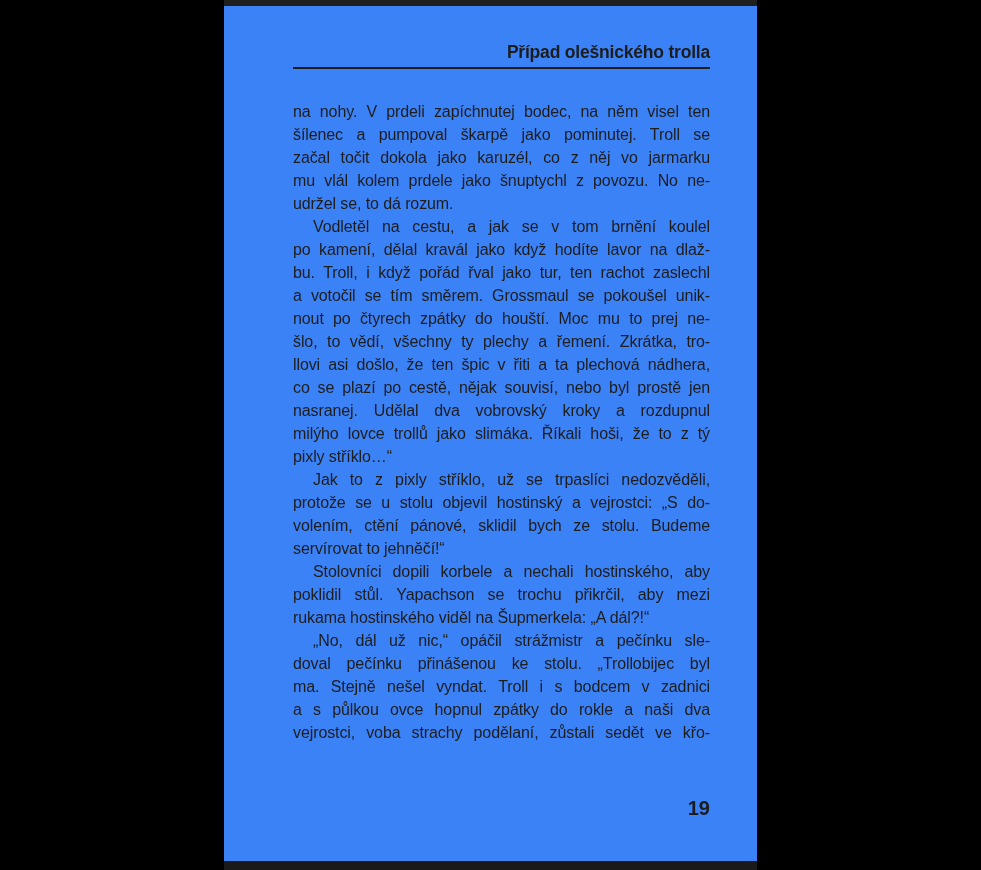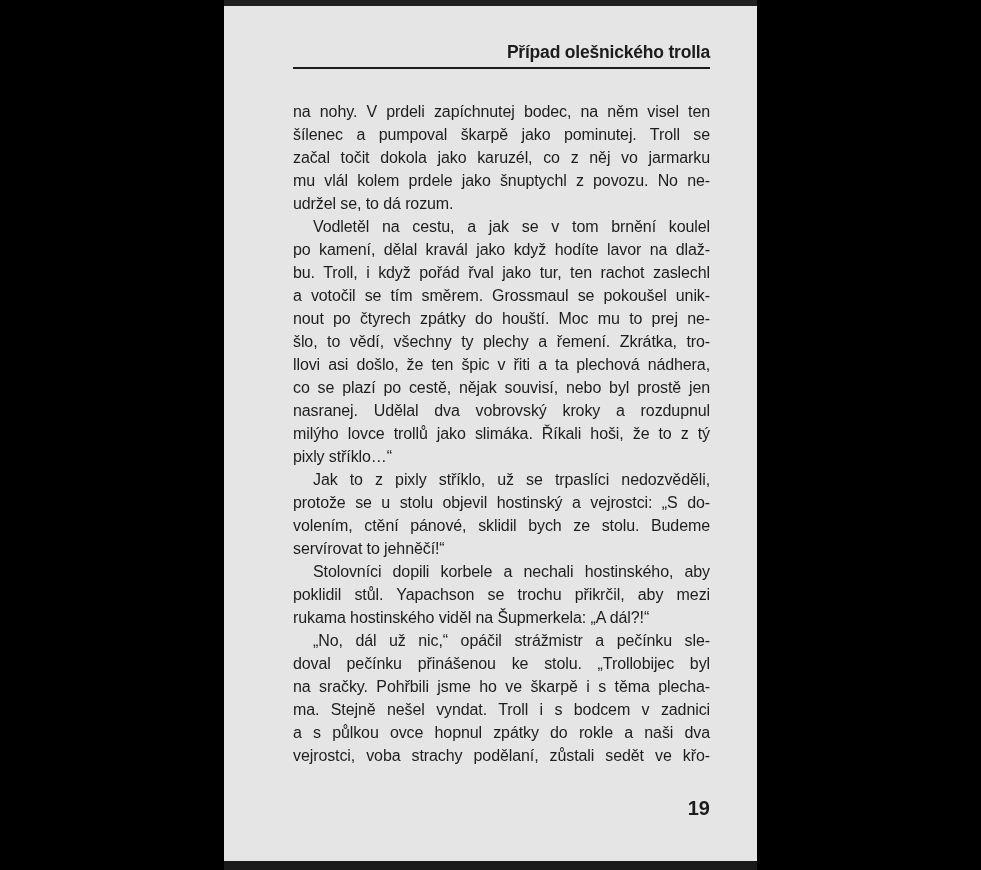--- a/index.html
+++ b/index.html
@@ -16,21 +16,21 @@
     width: 981px;
     height: 870px;
     background: #000000;
   }
   .page {
     position: absolute;
     left: 224px;
     top: 0;
     width: 533px;
     height: 870px;
-    background: #e5e5e5;
+    background: #3b82f6;
     box-sizing: border-box;
   }
   .page-top-edge {
     position: absolute;
     top: 0; left: 0; right: 0;
     height: 6px;
     background: #1f1f1f;
   }
   .page-bottom-edge {
     position: absolute;
@@ -116,21 +116,20 @@
         <div class="line">pixly stříklo…“</div>
         <div class="line just indent">Jak to z pixly stříklo, už se trpaslíci nedozvěděli,</div>
         <div class="line just">protože se u stolu objevil hostinský a vejrostci: „S do-</div>
         <div class="line just">volením, ctění pánové, sklidil bych ze stolu. Budeme</div>
         <div class="line">servírovat to jehněčí!“</div>
         <div class="line just indent">Stolovníci dopili korbele a nechali hostinského, aby</div>
         <div class="line just">poklidil stůl. Yapachson se trochu přikrčil, aby mezi</div>
         <div class="line">rukama hostinského viděl na Šupmerkela: „A dál?!“</div>
         <div class="line just indent">„No, dál už nic,“ opáčil strážmistr a pečínku sle-</div>
         <div class="line just">doval pečínku přinášenou ke stolu. „Trollobijec byl</div>
-        <div class="line just">na sračky. Pohřbili jsme ho ve škarpě i s těma plecha-</div>
         <div class="line just">ma. Stejně nešel vyndat. Troll i s bodcem v zadnici</div>
         <div class="line just">a s půlkou ovce hopnul zpátky do rokle a naši dva</div>
         <div class="line just">vejrostci, voba strachy podělaní, zůstali sedět ve křo-</div>
       </div>
     <div class="page-number">19</div>
     <div class="page-bottom-edge"></div>
   </div>
 </div>
 
 </body></html>

